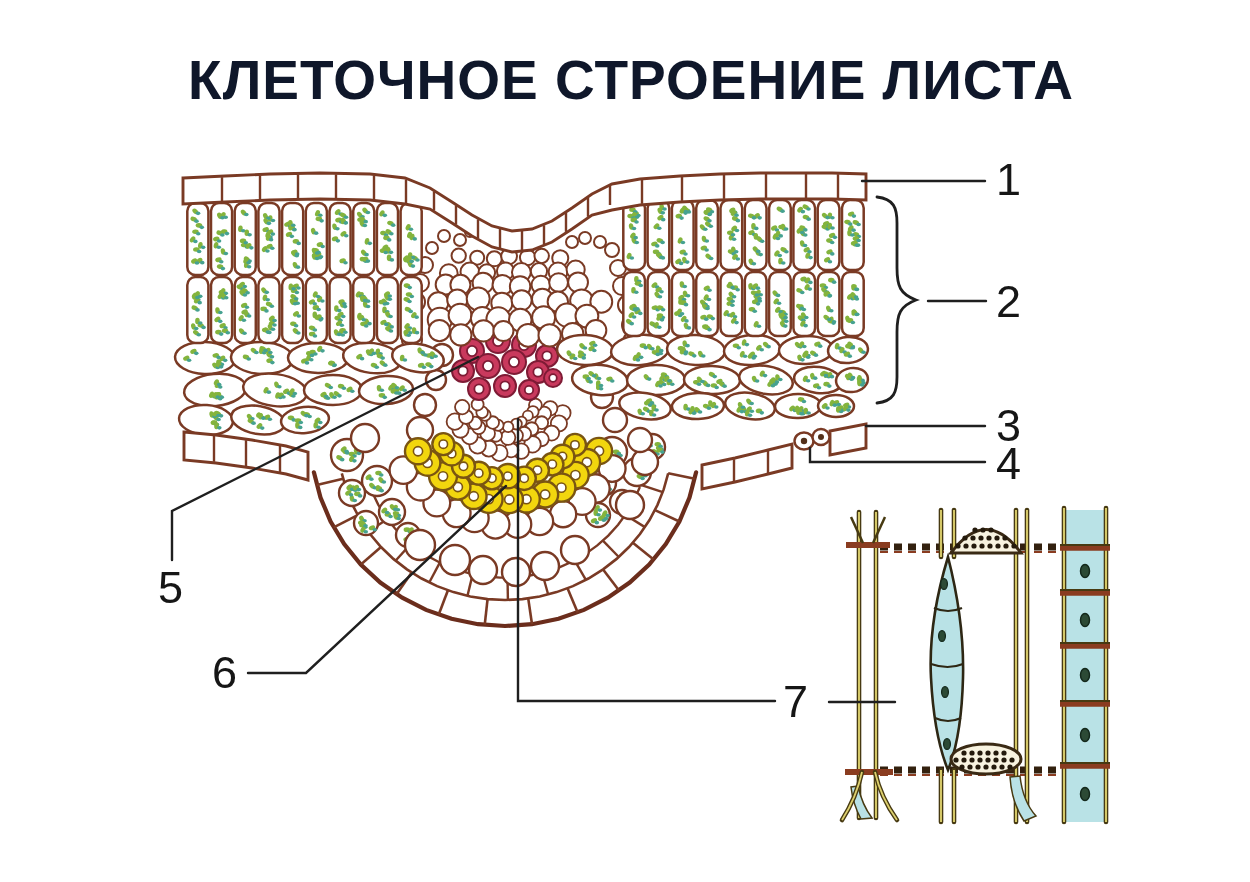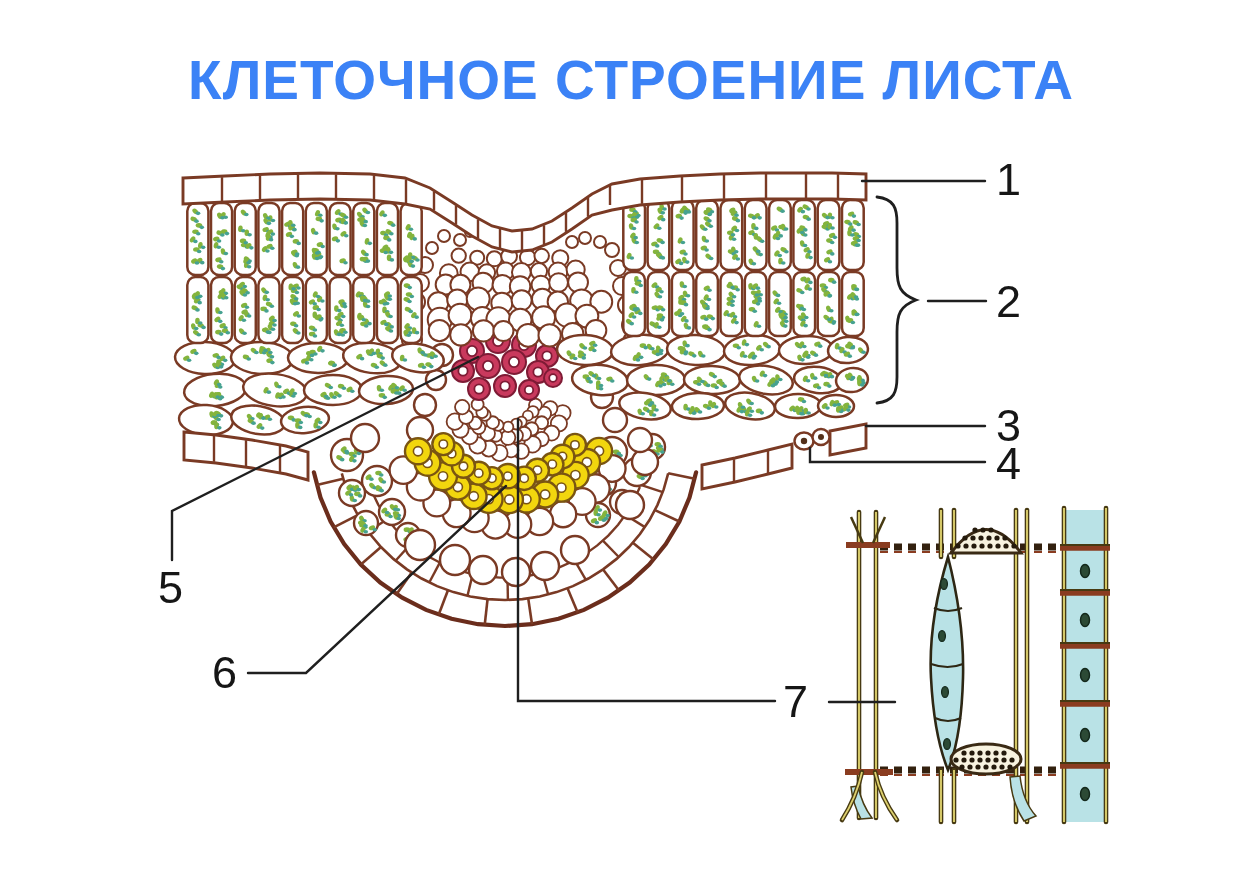--- a/index.html
+++ b/index.html
@@ -9,21 +9,21 @@
          font-weight:bold;font-size:55px;letter-spacing:1px;white-space:nowrap;}
   svg{position:absolute;left:0;top:0;}
   .lead{stroke:#1f1f1f;stroke-width:2.4;fill:none;stroke-linecap:round;}
   .brace{stroke:#1f1f1f;stroke-width:2.8;fill:none;stroke-linecap:round;}
   .num{font-family:"Liberation Sans",sans-serif;font-size:45px;fill:#161616;}
 </style>
 </head>
 <body>
 
 <div class="stage">
-  <div class="title" style="color: #3b82f6; margin-left: 12px;">КЛЕТОЧНОЕ СТРОЕНИЕ ЛИСТА</div>
+  <div class="title" style="color: #0f172a; margin-left: 12px;">КЛЕТОЧНОЕ СТРОЕНИЕ ЛИСТА</div>
 
   <svg width="1250" height="882" viewBox="0 0 1250 882">
 
     <g id="gen">
         <g>
           <path d="M313.9,472.3L320.5,497.5L330.6,521.5L344.2,544.0L360.8,564.5L380.3,582.5L402.2,597.7L426.1,609.9L451.5,618.8L478.0,624.2L505.0,626.0L532.0,624.2L558.5,618.8L583.9,609.9L607.8,597.7L629.7,582.5L649.2,564.5L665.8,544.0L679.4,521.5L689.5,497.5L696.1,472.3Z" fill="#ffffff"></path>
           <path d="M313.9,472.3L320.5,497.5L330.6,521.5L344.2,544.0L360.8,564.5L380.3,582.5L402.2,597.7L426.1,609.9L451.5,618.8L478.0,624.2L505.0,626.0L532.0,624.2L558.5,618.8L583.9,609.9L607.8,597.7L629.7,582.5L649.2,564.5L665.8,544.0L679.4,521.5L689.5,497.5L696.1,472.3" fill="none" stroke="#6b2d1c" stroke-width="4.2" stroke-linecap="round"></path>
           <path d="M341.8,473.3L346.3,489.4L352.6,505.1L360.5,520.0L370.0,534.0L381.0,547.0L393.4,558.9L406.9,569.4L421.6,578.5L437.1,586.1L453.4,592.1L470.3,596.5L487.6,599.1L505.0,600.0L522.4,599.1L539.7,596.5L556.6,592.1L572.9,586.1L588.4,578.5L603.1,569.4L616.6,558.9L629.0,547.0L640.0,534.0L649.5,520.0L657.4,505.1L663.7,489.4L668.2,473.3" fill="none" stroke="#7a3a24" stroke-width="2.6"></path>
           <path d="M367.0,477.9L371.9,491.6L378.2,504.6L386.0,517.0L395.0,528.5L405.3,539.0L416.6,548.5L428.9,556.7L442.1,563.7L455.9,569.3L470.3,573.6L485.0,576.3L500.0,577.6L515.0,577.3L529.9,575.5L544.6,572.3L558.8,567.6L572.4,561.5L585.3,554.1L597.3,545.4L608.3,535.6L618.1,524.7L626.7,512.9L634.0,500.3L639.9,487.1" fill="none" stroke="#7a3a24" stroke-width="2.4"></path>
           <line x1="694.7606345423583" y1="478.6715744921032" x2="668.1941457064281" y2="473.2575540632088" stroke="#7a3a24" stroke-width="2.6"></line>

